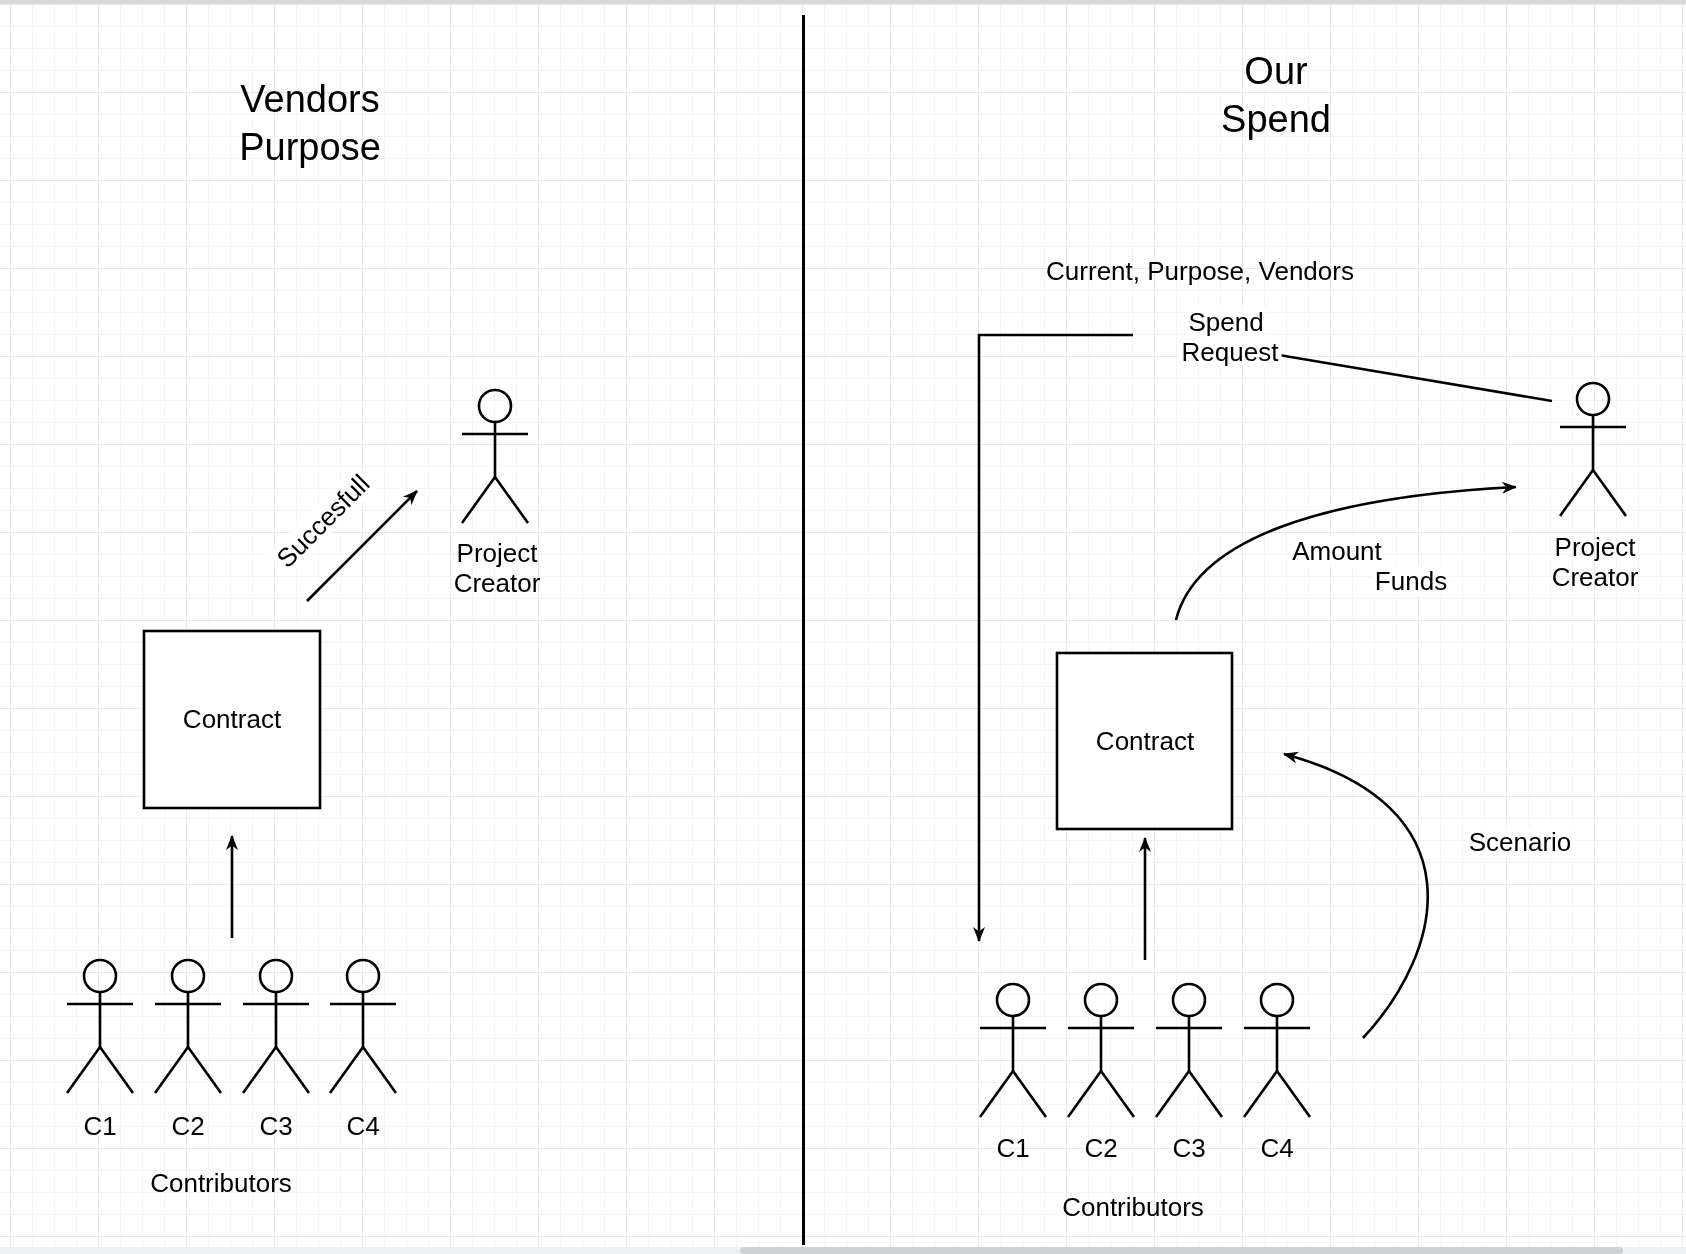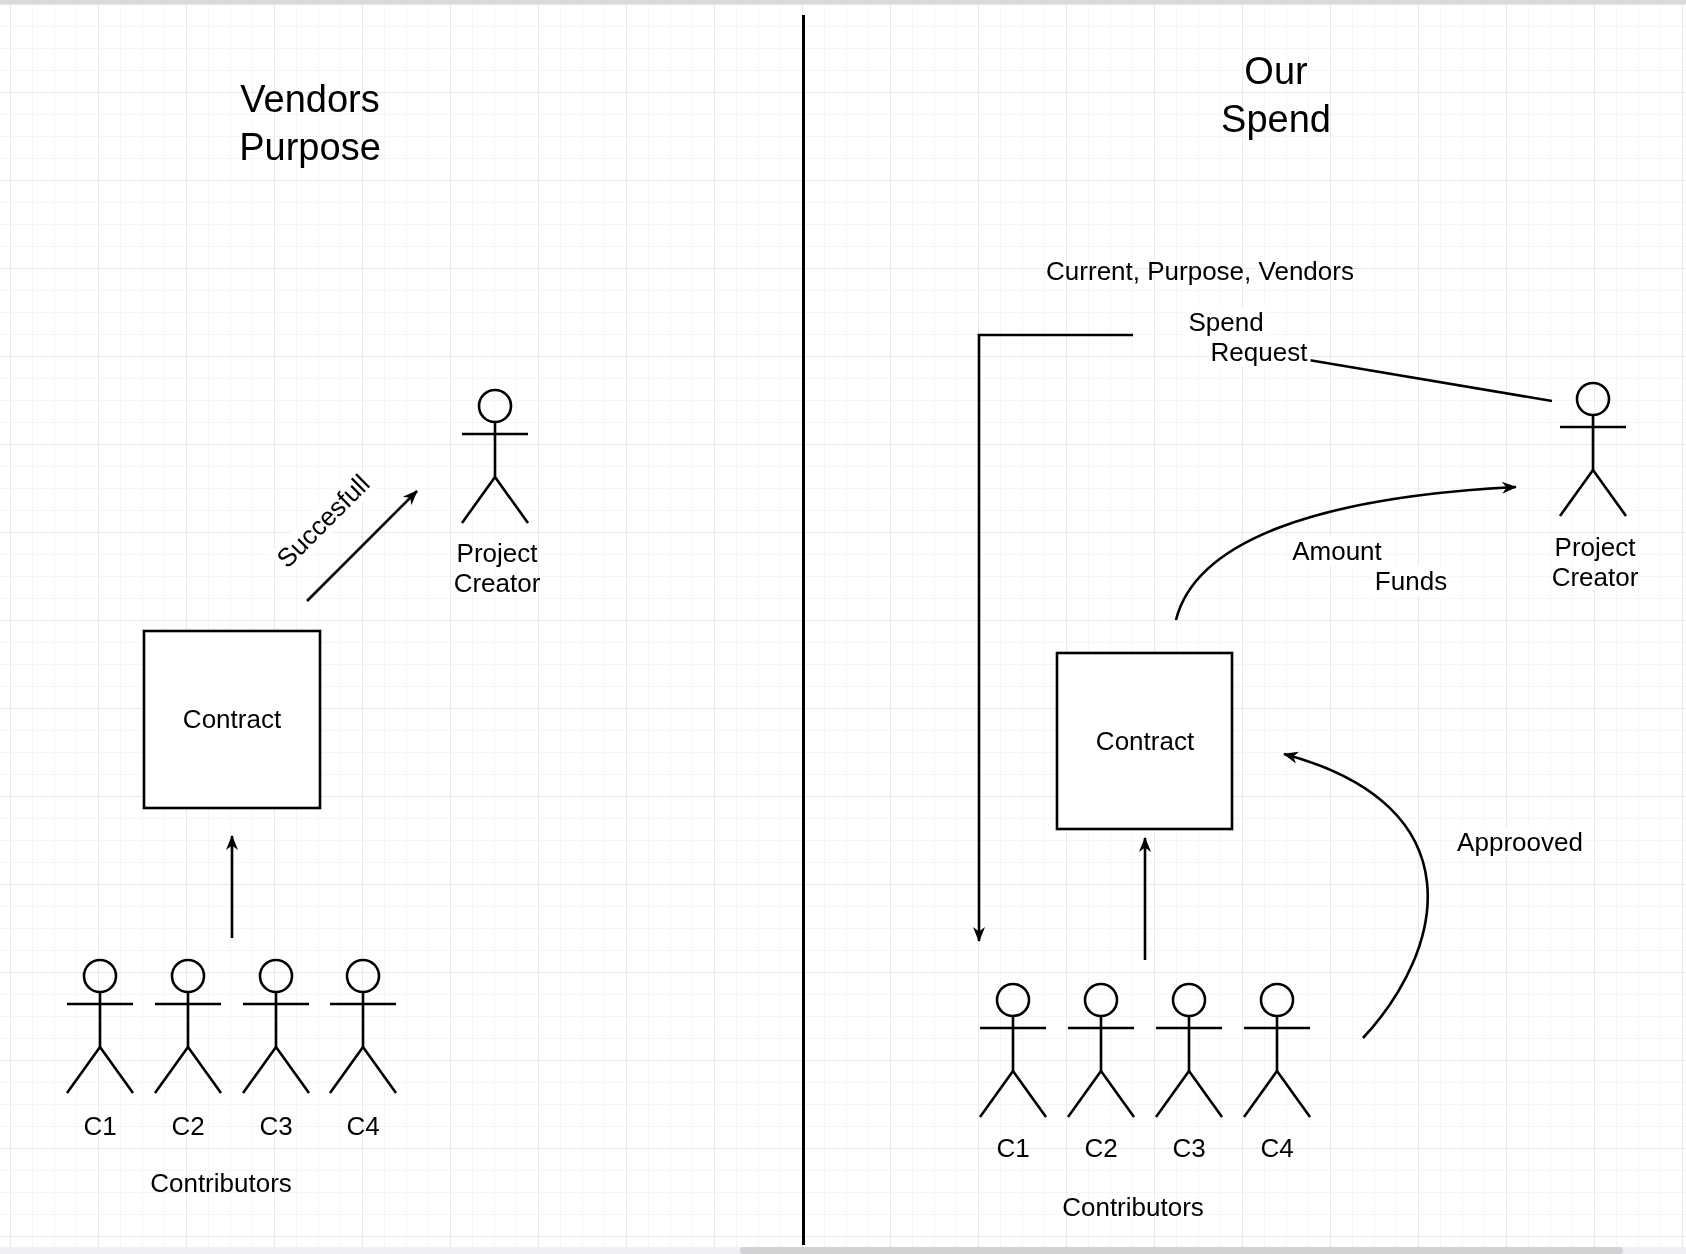--- a/index.html
+++ b/index.html
@@ -93,26 +93,26 @@
 <div class="lbl" style="left:276px;top:1126px">C3</div>
 <div class="lbl" style="left:363px;top:1126px">C4</div>
 <div class="lbl" style="left:221px;top:1183px">Contributors</div>
 
 <div class="lbl ttl" style="left:1276px;top:71px">Our</div>
 <div class="lbl ttl" style="left:1276px;top:119px">Spend</div>
 
 <div class="lbl" style="left:1200px;top:271px">Current, Purpose, Vendors</div>
 
 <div class="lbl edge-lbl" style="left:1226px;top:322px">Spend</div>
-<div class="lbl edge-lbl" style="left:1259px;top:352px">Request</div>
+<div class="lbl edge-lbl" style="left:1230px;top:352px">Request</div>
 
 <div class="lbl edge-lbl" style="left:1337px;top:551px">Amount</div>
 <div class="lbl edge-lbl" style="left:1411px;top:581px">Funds</div>
 
-<div class="lbl edge-lbl" style="left:1520px;top:842px">Approoved</div>
+<div class="lbl edge-lbl" style="left:1520px;top:842px">Scenario</div>
 
 <div class="lbl" style="left:1595px;top:547px">Project</div>
 <div class="lbl" style="left:1595px;top:577px">Creator</div>
 
 <div class="lbl" style="left:1145px;top:741px">Contract</div>
 
 <div class="lbl" style="left:1013px;top:1148px">C1</div>
 <div class="lbl" style="left:1101px;top:1148px">C2</div>
 <div class="lbl" style="left:1189px;top:1148px">C3</div>
 <div class="lbl" style="left:1277px;top:1148px">C4</div>

